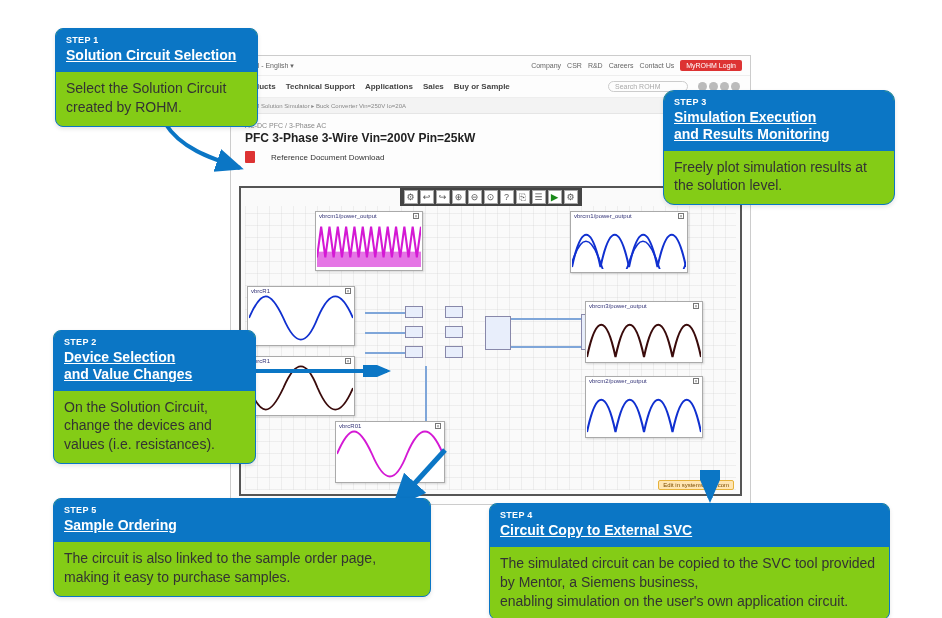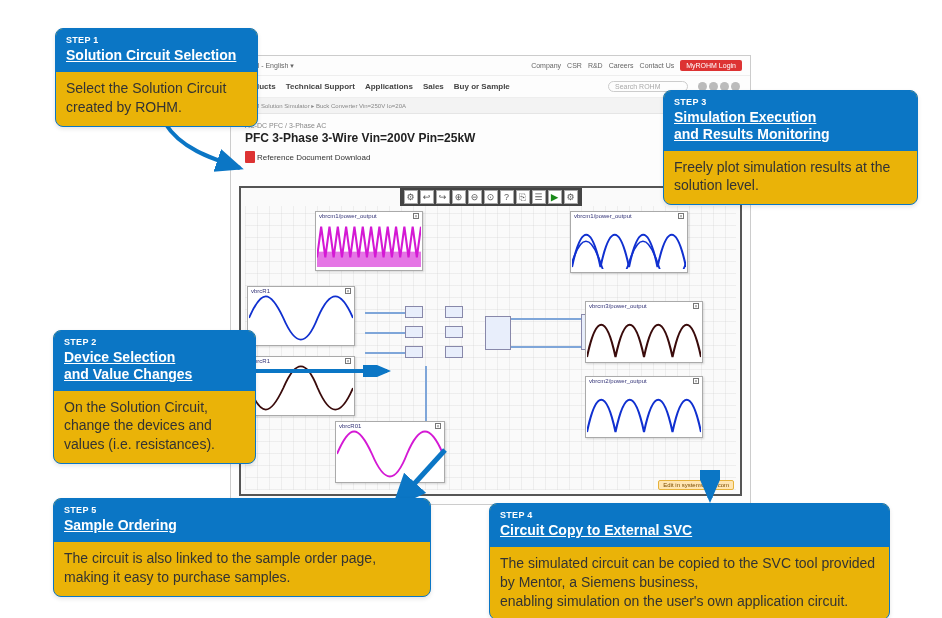--- a/index.html
+++ b/index.html
@@ -65,21 +65,21 @@
   .breadcrumb {
     padding: 4px 10px;
     font-size: 6px;
     color: #888;
     background: #f3f3f3;
     border-bottom: 1px solid #e5e5e5;
   }
   .page-body { padding: 8px 14px; }
   .page-body .cat { font-size: 7px; color: #888; }
   .page-body h1 { font-size: 12px; font-weight: bold; color: #222; margin: 2px 0 6px; }
-  .ref-doc { display: flex; align-items: center; gap: 2px; font-size: 8px; color: #333; margin-bottom: 6px; }
+  .ref-doc { display: flex; align-items: center; gap: 16px; font-size: 8px; color: #333; margin-bottom: 6px; }
   .ref-doc .pdf-icon { width: 10px; height: 12px; background: #d33; border-radius: 1px; }
   
   .sim-canvas {
     position: absolute;
     left: 8px; right: 8px; top: 130px; bottom: 8px;
     border: 2px solid #555;
     background:
       linear-gradient(#fafafa, #fafafa),
       repeating-linear-gradient(0deg, #eee 0 1px, transparent 1px 10px),
       repeating-linear-gradient(90deg, #eee 0 1px, transparent 1px 10px);
@@ -146,21 +146,21 @@
     background: #ffe5b2;
     border: 1px solid #e6b23a;
     color: #7a4b00;
     font-size: 6px;
     padding: 1px 4px;
     border-radius: 2px;
   }
   
   .callout {
     position: absolute;
-    background: #eab308;
+    background: #84cc16;
     border: 1px solid #0b76c5;
     border-radius: 8px;
     box-shadow: 0 2px 4px rgba(0,0,0,0.1);
     z-index: 10;
     overflow: hidden;
   }
   .callout .c-head {
     background: #0b76c5;
     color: #fff;
     padding: 6px 10px 8px;
@@ -351,21 +351,21 @@
 
 <div class="callout" style="left:53px; top:330px; width:203px;">
   <div class="c-head">
     <div class="c-step">STEP 2</div>
     <div class="c-title" style="white-space:pre-line;">Device Selection
 and Value Changes</div>
   </div>
   <div class="c-body">On the Solution Circuit, change the devices and values (i.e. resistances).</div>
 </div>
 
-<div class="callout" style="left:663px; top:90px; width:255px;">
+<div class="callout" style="left:663px; top:90px; width:232px;border-radius:11px;">
   <div class="c-head">
     <div class="c-step">STEP 3</div>
     <div class="c-title" style="white-space:pre-line;">Simulation Execution
 and Results Monitoring</div>
   </div>
   <div class="c-body">Freely plot simulation results at the solution level.</div>
 </div>
 
 <div class="callout" style="left:489px; top:503px; width:401px;">
   <div class="c-head">

